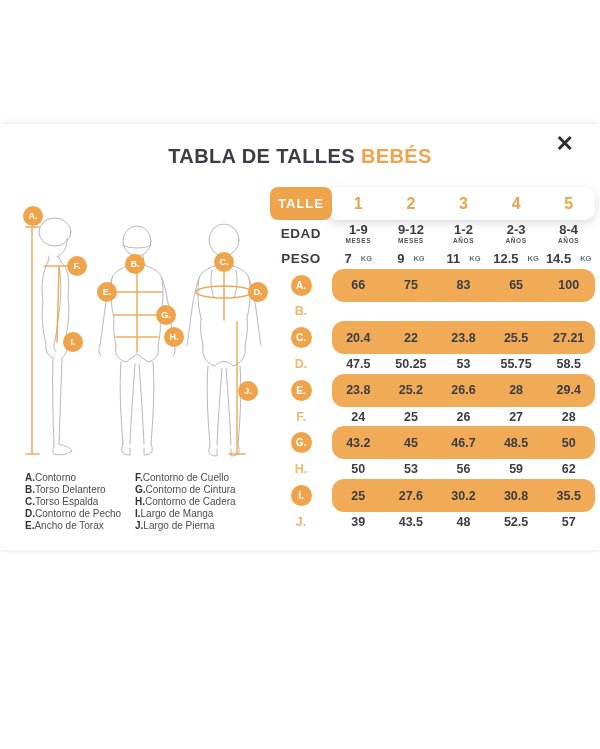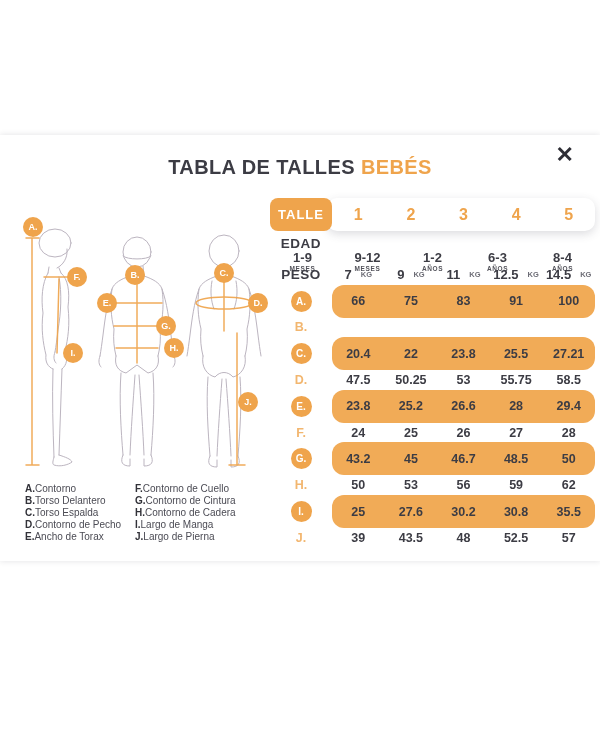--- a/index.html
+++ b/index.html
@@ -1,37 +1,37 @@
 <!DOCTYPE html>
 <html style="--accent: #EFA44C; --band: #F1AB57; --dark: #3C3C44; --stroke: #BCB5C0;"><head>
 <meta charset="utf-8">
 <style>
   :root{ --accent:#EFA44C; --band:#F1AB57; --dark:#3C3C44; --stroke:#BCB5C0; }
   html,body{ margin:0; padding:0; }
   body{ width:600px; height:749px; background:#fff; position:relative;
         font-family:"Liberation Sans",sans-serif; overflow:hidden; }
-  .card{ position:absolute; left:0; top:135px; width:600px; height:426px;
+  .card{ position:absolute; left:0; top:124px; width:600px; height:426px;
          background:#fff; box-shadow:0 0 6px rgba(40,40,55,.14); }
   .title{ position:absolute; top:21px; left:0; width:100%; text-align:center;
           font-size:20px; font-weight:800; letter-spacing:.4px; color:var(--dark); }
   .title .accent-word{ color:var(--accent); margin-left:6px; }
   .close{ position:absolute; top:9px; right:26px; font-size:22px; font-weight:700;
           color:#2d2d35; line-height:1; cursor:pointer; background:none; border:none; padding:0; }
 
   
   .table{ position:absolute; left:270px; top:63px; width:325px; }
   .header{ display:flex; height:33px; position:relative; }
   .talle-btn{ width:62px; background:var(--accent); border-radius:8px; color:#fff;
               font-weight:800; font-size:13px; letter-spacing:1px; display:flex;
               align-items:center; justify-content:center; z-index:2; }
   .size-bar{ flex:1; margin-left:-5px; background:#fff; border-radius:10px;
              box-shadow:0 3px 10px rgba(60,60,80,.18); display:flex; padding-left:5px; }
   .size-cell{ flex:1; display:flex; align-items:center; justify-content:center;
               color:var(--accent); font-weight:800; font-size:16px; }
-  .age-row{ display:flex; margin-top:5px; height:27px;flex-direction:column; }
+  .age-row{ display:flex; height:27px; }
   .row-label{ width:62px; display:flex; align-items:center; justify-content:center;
               font-weight:800; font-size:13.5px; color:var(--dark); letter-spacing:.5px; }
   .age-cells,.peso-cells{ flex:1; display:flex; }
   .age-cell{ flex:1; display:flex; flex-direction:column; align-items:center; justify-content:center; }
   .age-cell .val{ font-size:13px; font-weight:800; color:var(--dark); line-height:13px; }
   .age-cell .unit{ font-size:6.5px; font-weight:700; color:#52525a; letter-spacing:.6px; line-height:9px; }
   .peso-row{ display:flex; height:22px; }
   .peso-cell{ flex:1; display:flex; align-items:center; justify-content:center;
               font-size:13px; font-weight:800; color:var(--dark); }
   .peso-cell .unit{ font-size:7.5px; color:#6d6d76; margin-left:1px; font-weight:700;padding-left:8px; }
@@ -190,21 +190,21 @@
           </div>
           <div class="age-cell">
             <span class="val">9-12</span>
             <span class="unit">MESES</span>
           </div>
           <div class="age-cell">
             <span class="val">1-2</span>
             <span class="unit">AÑOS</span>
           </div>
           <div class="age-cell">
-            <span class="val">6-3</span>
+            <span class="val">2-3</span>
             <span class="unit">AÑOS</span>
           </div>
           <div class="age-cell">
             <span class="val">8-4</span>
             <span class="unit">AÑOS</span>
           </div>
         </div>
     </div>
     <div class="peso-row">
       <div class="row-label">PESO</div>
@@ -233,21 +233,21 @@
     </div>
     <div class="rows">
         <div class="t-row">
           <div class="letter-col">
             <span class="letter-circ">A.</span>
           </div>
           <div class="row-cells hl">
             <div class="cell">66</div>
             <div class="cell">75</div>
             <div class="cell">83</div>
-            <div class="cell">91</div>
+            <div class="cell">65</div>
             <div class="cell">100</div>
           </div>
         </div>
         <div class="t-row">
           <div class="letter-col">
             <span class="letter-plain">B.</span>
           </div>
         </div>
         <div class="t-row">
           <div class="letter-col">

